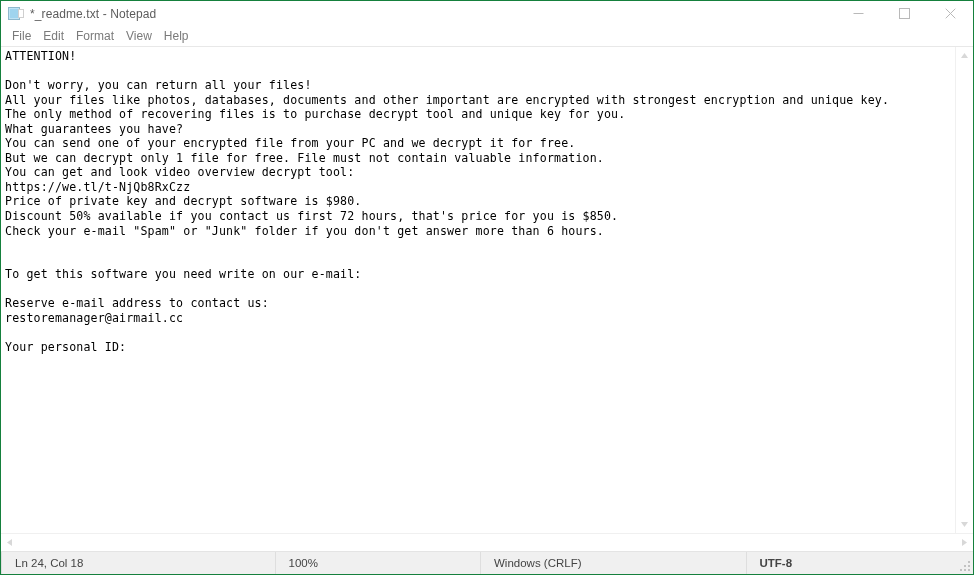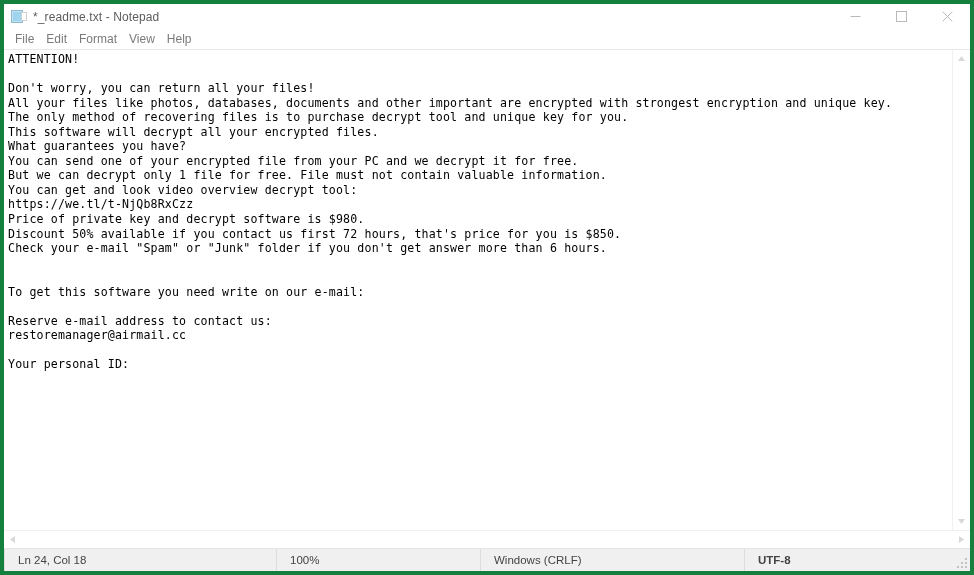--- a/index.html
+++ b/index.html
@@ -14,21 +14,21 @@
     font-family: "Liberation Sans", sans-serif;
     -webkit-font-smoothing: antialiased;
   }
 
   .window {
     position: relative;
     width: 974px;
     height: 575px;
     box-sizing: border-box;
     background: #ffffff;
-    border: 4px solid #15803d;
+    border: 1px solid #15803d;
     display: flex;
     flex-direction: column;
   }
 
   
   .titlebar {
     height: 25px;
     min-height: 25px;
     background: #ffffff;
     display: flex;
@@ -253,21 +253,20 @@
     <span class="menu-item">Help</span>
   </div>
 
   <div class="editor-wrap">
     <div class="textarea" id="textarea">
         <div class="line">ATTENTION!</div>
         <div class="line">&nbsp;</div>
         <div class="line">Don't worry, you can return all your files!</div>
         <div class="line">All your files like photos, databases, documents and other important are encrypted with strongest encryption and unique key.</div>
         <div class="line">The only method of recovering files is to purchase decrypt tool and unique key for you.</div>
-        <div class="line">This software will decrypt all your encrypted files.</div>
         <div class="line">What guarantees you have?</div>
         <div class="line">You can send one of your encrypted file from your PC and we decrypt it for free.</div>
         <div class="line">But we can decrypt only 1 file for free. File must not contain valuable information.</div>
         <div class="line">You can get and look video overview decrypt tool:</div>
         <div class="line">https://we.tl/t-NjQb8RxCzz</div>
         <div class="line">Price of private key and decrypt software is $980.</div>
         <div class="line">Discount 50% available if you contact us first 72 hours, that's price for you is $850.</div>
         <div class="line">Check your e-mail "Spam" or "Junk" folder if you don't get answer more than 6 hours.</div>
         <div class="line">&nbsp;</div>
         <div class="line">&nbsp;</div>

